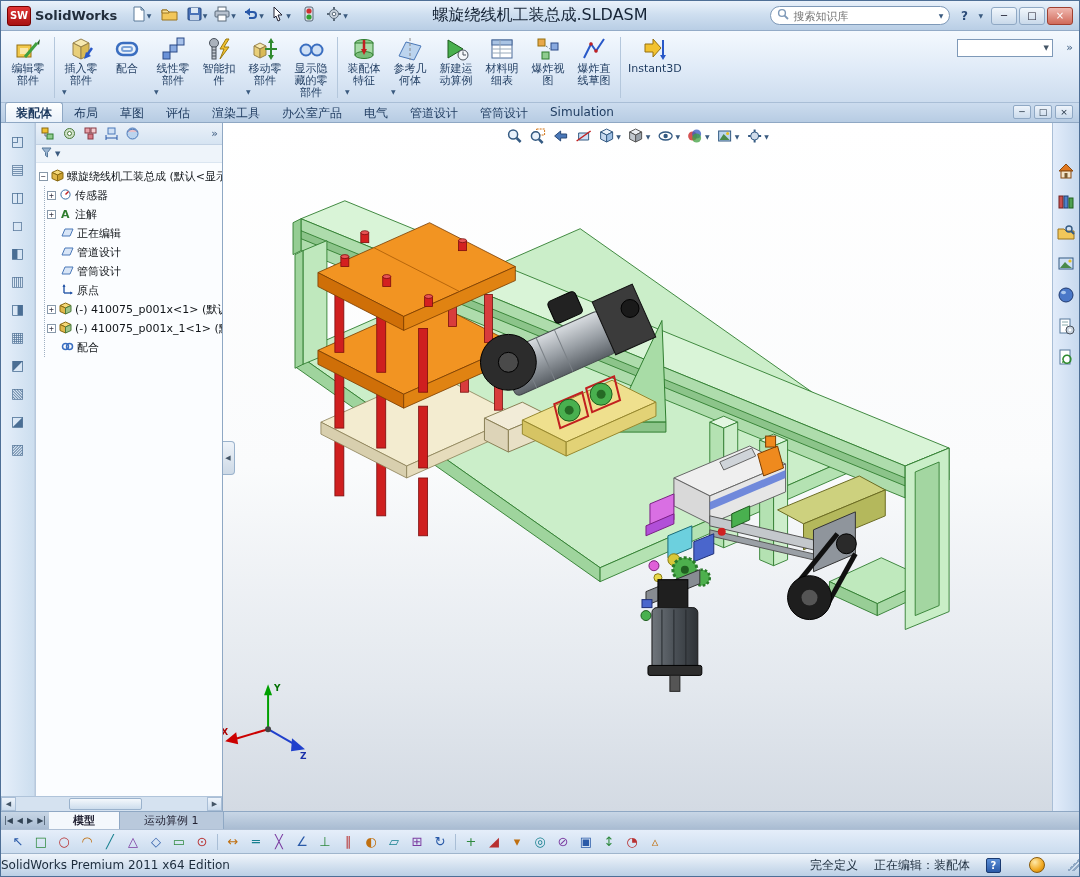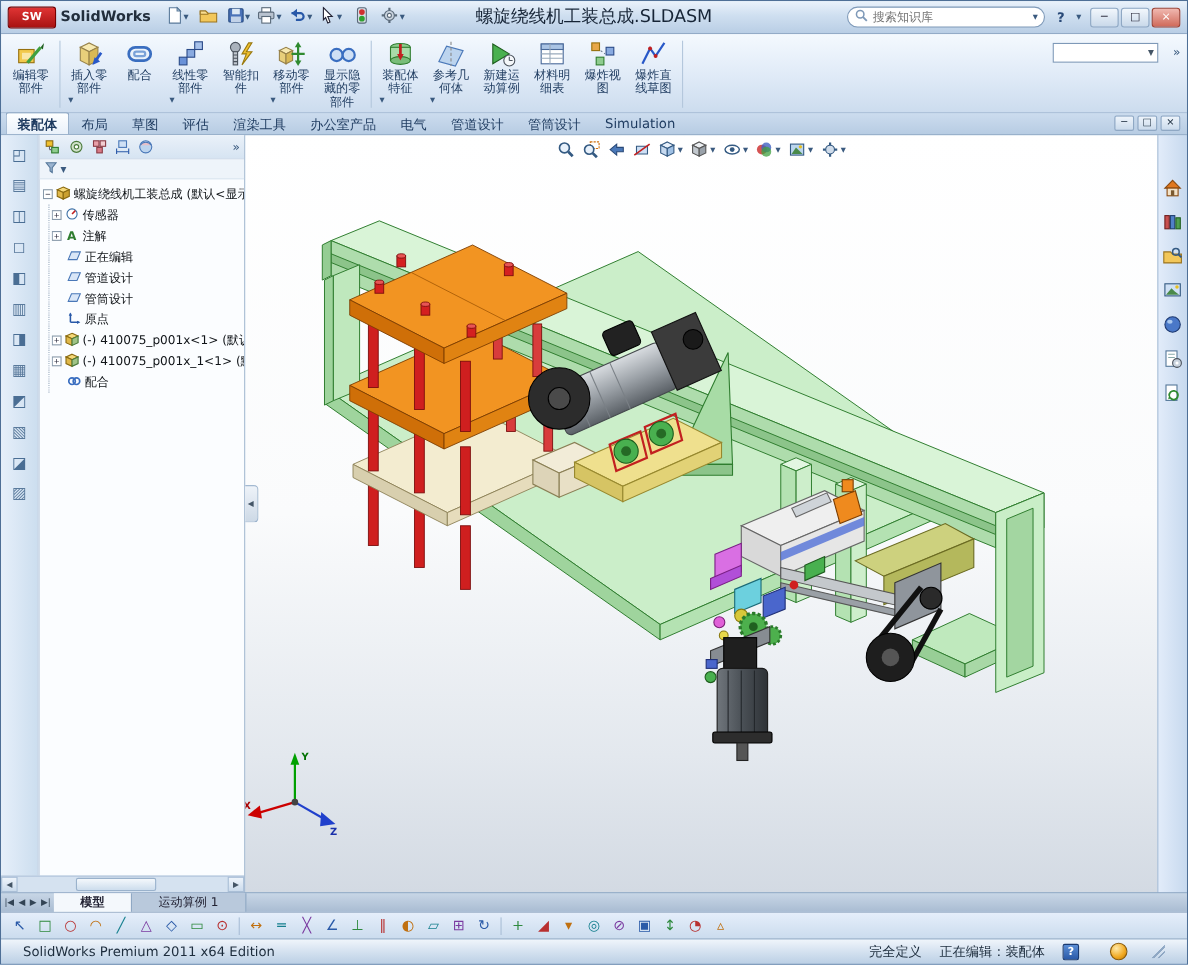--- a/index.html
+++ b/index.html
@@ -3,21 +3,21 @@
 <meta charset="utf-8">
 <style>
 *{box-sizing:border-box;margin:0;padding:0}
 html,body{width:1080px;height:877px;overflow:hidden}
 body{font-family:"DejaVu Sans","Liberation Sans",sans-serif;background:#b6cde4;font-size:12px}
 .window{width:1080px;height:877px;display:flex;flex-direction:column;border:1px solid #4e6f96;background:#c3d6ea}
 
 
 .titlebar{height:30px;flex:0 0 30px;display:flex;align-items:center;gap:4px;padding:0 6px;
   background:linear-gradient(#eaf2fb,#cfdff0 45%,#b9cee5);border-bottom:1px solid #93abc7;position:relative}
-.logo{width:44px;height:20px;background:linear-gradient(#e03434,#a81212);color:#fff;font-weight:bold;
+.logo{width:24px;height:20px;background:linear-gradient(#e03434,#a81212);color:#fff;font-weight:bold;
   font-size:10px;display:flex;align-items:center;justify-content:center;border-radius:3px;border:1px solid #700}
 .brand{font-weight:bold;color:#222e3c;font-size:13px;margin-right:8px}
 .tbtn{width:24px;height:22px;display:flex;align-items:center;justify-content:center;border-radius:3px;gap:1px}
 .tarrow{font-size:6px;color:#3a5a7f}
 .doc-title{position:absolute;left:50%;transform:translateX(-50%);color:#16python2436;color:#162436;font-size:16px;white-space:nowrap}
 .tspace{flex:1}
 .searchbox{display:flex;align-items:center;gap:4px;background:#fff;border:1px solid #7e99b8;border-radius:10px;
   height:19px;padding:0 6px;width:180px}
 .searchbox input{border:none;outline:none;flex:1;font-size:11px;color:#777;background:transparent;min-width:0}
 .helpbtn{width:20px;height:20px;display:flex;align-items:center;justify-content:center;color:#2a4a78;font-weight:bold}
@@ -102,21 +102,21 @@
 .mtab{padding:0 24px;display:flex;align-items:center;border-right:1px solid #8fa8c4;background:#b9c9dc;color:#223}
 .mtab.active{background:#f4f8fc;font-weight:bold}
 
 .btoolbar{height:24px;flex:0 0 24px;background:linear-gradient(#e5eefa,#cbdcee);border-top:1px solid #aebfd4;
   display:flex;align-items:center;gap:3px;padding:0 7px}
 .bicon{width:20px;height:20px;display:flex;align-items:center;justify-content:center;font-size:13px;border-radius:2px}
 .bsep{width:1px;height:16px;background:#a9bed6;margin:0 2px}
 .c0{color:#2a5aa8}.c1{color:#2f8a3f}.c2{color:#b83030}.c3{color:#c07010}.c4{color:#17808f}.c5{color:#7a3aa0}
 
 .statusbar{height:23px;flex:0 0 23px;background:linear-gradient(#f0f5fb,#d2e0ef 55%,#bcd0e5);border-top:1px solid #9fb5cc;
-  display:flex;align-items:center;font-size:12px;color:#1c2c3c;padding:0 20px;gap:16px}
+  display:flex;align-items:center;font-size:12px;color:#1c2c3c;padding:0 0;gap:16px}
 .sb-left{flex:1}
 .sb-help{width:15px;height:15px;background:linear-gradient(#5b8ed6,#2a5aa8);color:#fff;font-size:10px;font-weight:bold;
   display:flex;align-items:center;justify-content:center;border-radius:2px;border:1px solid #1a3a70}
 .sb-tip{width:16px;height:16px;border-radius:50%;background:radial-gradient(circle at 35% 30%,#ffe9a8,#f0a820 60%,#b87408);
   border:1px solid #8a5a08;margin-left:12px}
 .grip{width:12px;height:12px;margin-left:6px;background:
   linear-gradient(135deg,transparent 50%,#8fa8c4 50%,#8fa8c4 60%,transparent 60%,transparent 70%,#8fa8c4 70%,#8fa8c4 80%,transparent 80%)}
 </style>
 </head>
 <body>
@@ -381,20 +381,30 @@
             <polyline points="3,22 10,8 15,15 23,3" fill="none" stroke="#2858c8" stroke-width="2"></polyline>
             <circle cx="10" cy="8" r="1.8" fill="#c22020"></circle>
             <circle cx="15" cy="15" r="1.8" fill="#c22020"></circle>
           </svg>
         </span>
       <span class="rlabel">爆炸直
 线草图</span>
     </div>
     <div class="rsep"></div>
 
+    <div class="rbtn">
+      <span class="ricon">
+          <svg width="26" height="26" viewBox="0 0 26 26">
+            <polygon points="3,16 11,16 11,21 19,12 11,3 11,8 3,8" fill="#f2c230" stroke="#96700e"></polygon>
+            <line x1="21" y1="4" x2="21" y2="20" stroke="#2858c8" stroke-width="2"></line>
+            <polygon points="21,24 18,19 24,19" fill="#2858c8"></polygon>
+          </svg>
+        </span>
+      <span class="rlabel">Instant3D</span>
+    </div>
 
     <div class="rcombo">
         <span>▼</span>
       </div>
     <div class="rchevron">»</div>
   </div>
 
   <div class="tabrow">
     <div class="tab active">装配体</div>
     <div class="tab">布局</div>

